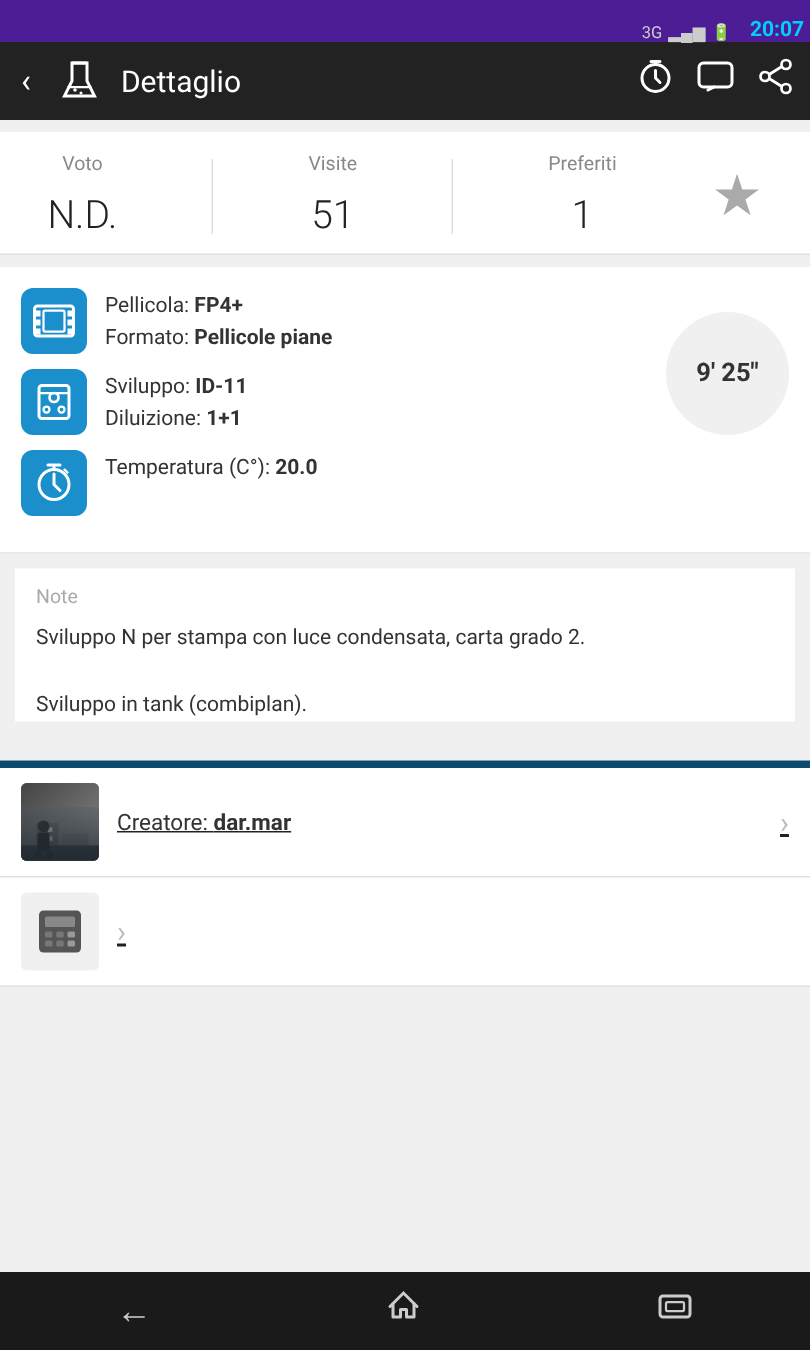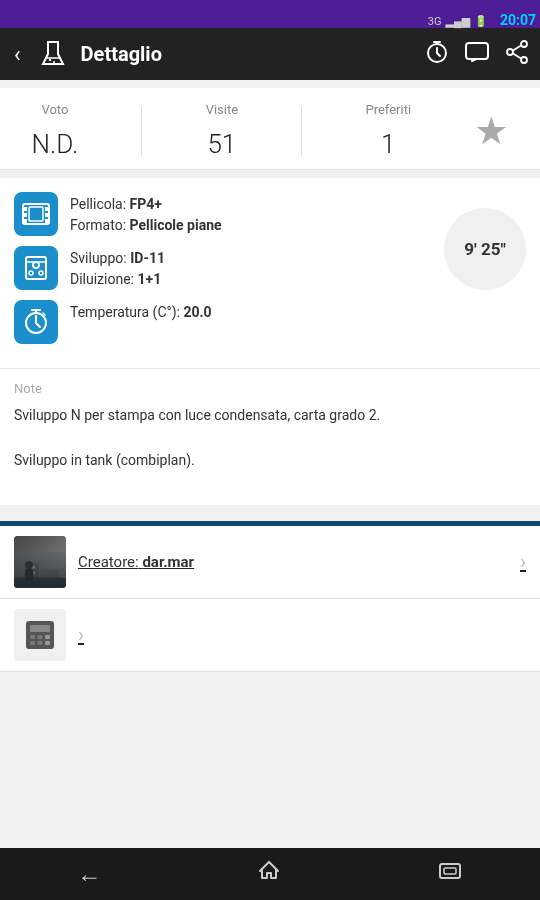--- a/index.html
+++ b/index.html
@@ -62,21 +62,21 @@
       align-items: center;
       justify-content: center;
     }
     .nav-logo svg {
       width: 32px;
       height: 32px;
     }
     .nav-title {
       color: #fff;
       font-size: 20px;
-      font-weight: 700;
+      font-weight: 400;
       flex: 1;
     }
     .nav-actions {
       display: flex;
       gap: 14px;
       align-items: center;
     }
     .nav-action-icon {
       color: #fff;
       font-size: 22px;
@@ -182,22 +182,22 @@
     
     .section-divider {
       height: 1px;
       background: #e8e8e8;
       margin: 0;
     }
 
     
     .notes-card {
       background: #fff;
-      margin: 0;
-      padding: 12px 14px 34px 14px;
+      margin: 10px;
+      padding: 12px 14px 0 14px;
     }
     .notes-label {
       font-size: 13px;
       color: #aaa;
       margin-bottom: 8px;
     }
     .notes-text {
       font-size: 14px;
       color: #333;
       line-height: 1.6;

